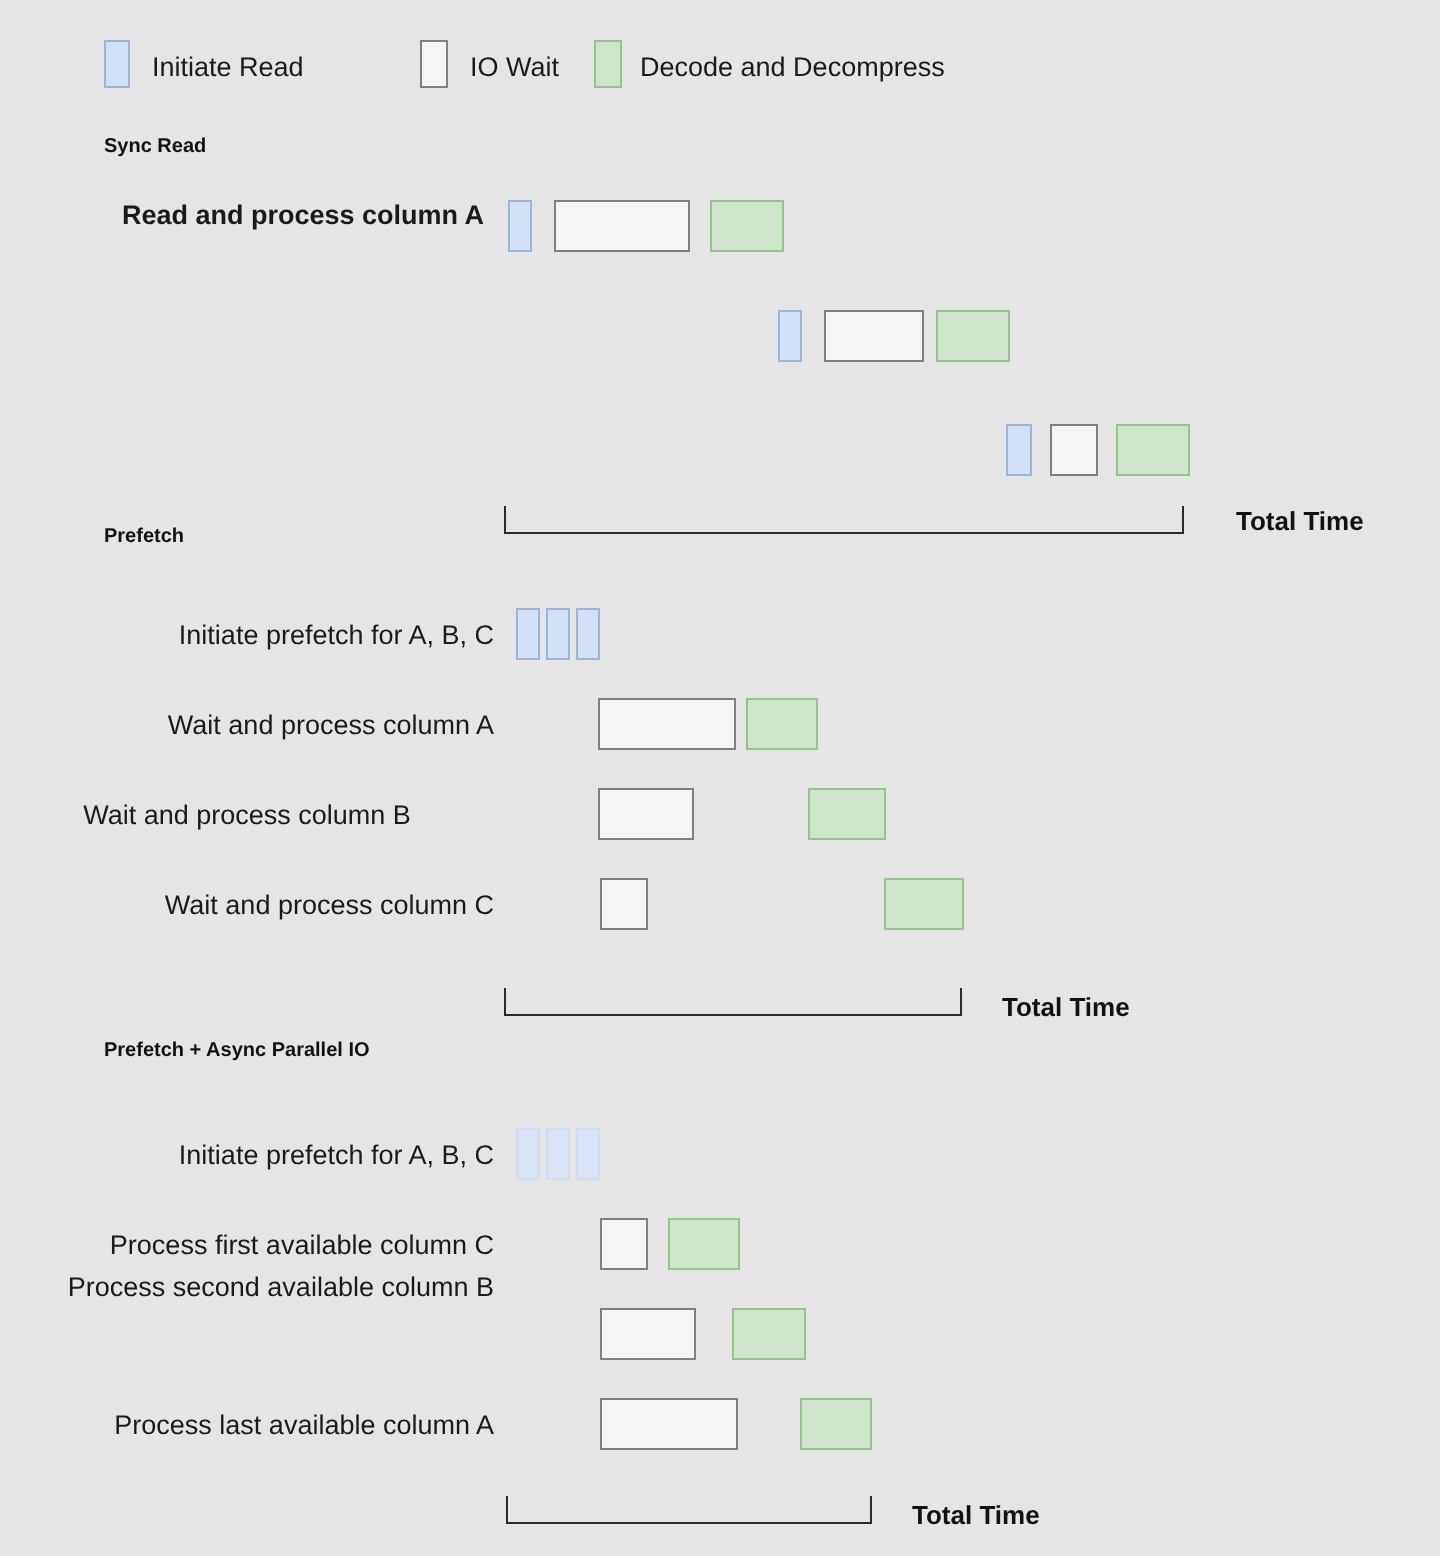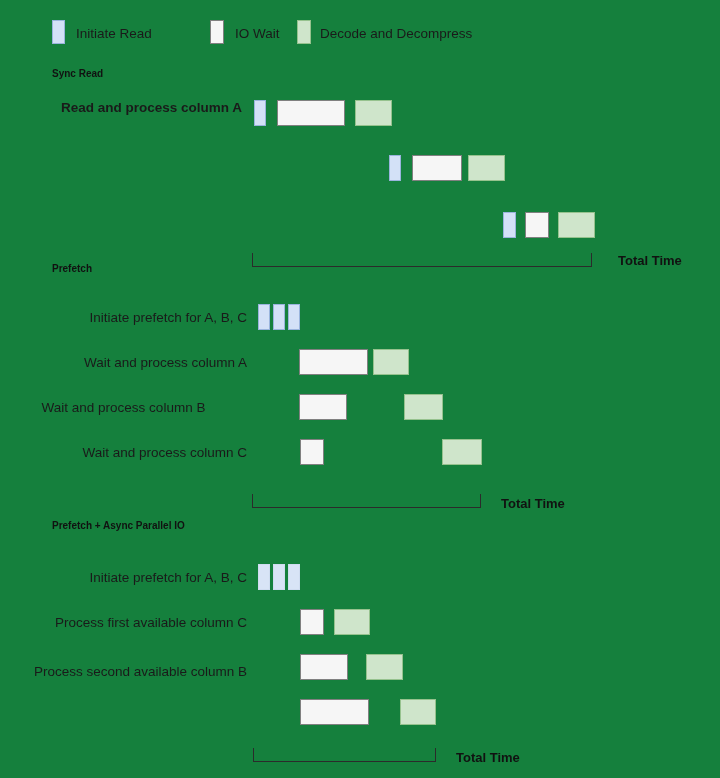--- a/index.html
+++ b/index.html
@@ -4,21 +4,21 @@
 <style>
   html, body {
     margin: 0;
     padding: 0;
     background: #ffffff;
   }
   #canvas {
     position: relative;
     width: 720px;
     height: 778px;
-    background: #15803d;
+    background: #e5e5e5;
     font-family: "Liberation Sans", sans-serif;
     overflow: hidden;
   }
   
   .legend-swatch {
     position: absolute;
     box-sizing: border-box;
   }
   .legend-label {
     position: absolute;
@@ -144,23 +144,24 @@
 
   <div class="row-label" style="left:0px; top:570px; width:247px;">Initiate prefetch for A, B, C</div>
   <div class="bar bar-initiate-soft" style="left:258px; top:564px; width:12px; height:26px;"></div>
   <div class="bar bar-initiate-soft" style="left:273px; top:564px; width:12px; height:26px;"></div>
   <div class="bar bar-initiate-soft" style="left:288px; top:564px; width:12px; height:26px;"></div>
 
   <div class="row-label" style="left:0px; top:615px; width:247px;">Process first available column C</div>
   <div class="bar bar-iowait" style="left:300px; top:609px; width:24px; height:26px;"></div>
   <div class="bar bar-decode" style="left:334px; top:609px; width:36px; height:26px;"></div>
 
-  <div class="row-label" style="left:0px; top:664px; width:247px;">Process second available column B</div>
+  <div class="row-label" style="left:0px; top:636px; width:247px;">Process second available column B</div>
   <div class="bar bar-iowait" style="left:300px; top:654px; width:48px; height:26px;"></div>
   <div class="bar bar-decode" style="left:366px; top:654px; width:37px; height:26px;"></div>
 
+  <div class="row-label" style="left:0px; top:705px; width:247px;">Process last available column A</div>
   <div class="bar bar-iowait" style="left:300px; top:699px; width:69px; height:26px;"></div>
   <div class="bar bar-decode" style="left:400px; top:699px; width:36px; height:26px;"></div>
 
   <div class="bracket" style="left:253px; top:748px; width:183px; height:14px;"></div>
   <div class="bracket-label" style="left:456px; top:750px;">Total Time</div>
 
 </div>
 
 </body></html>

